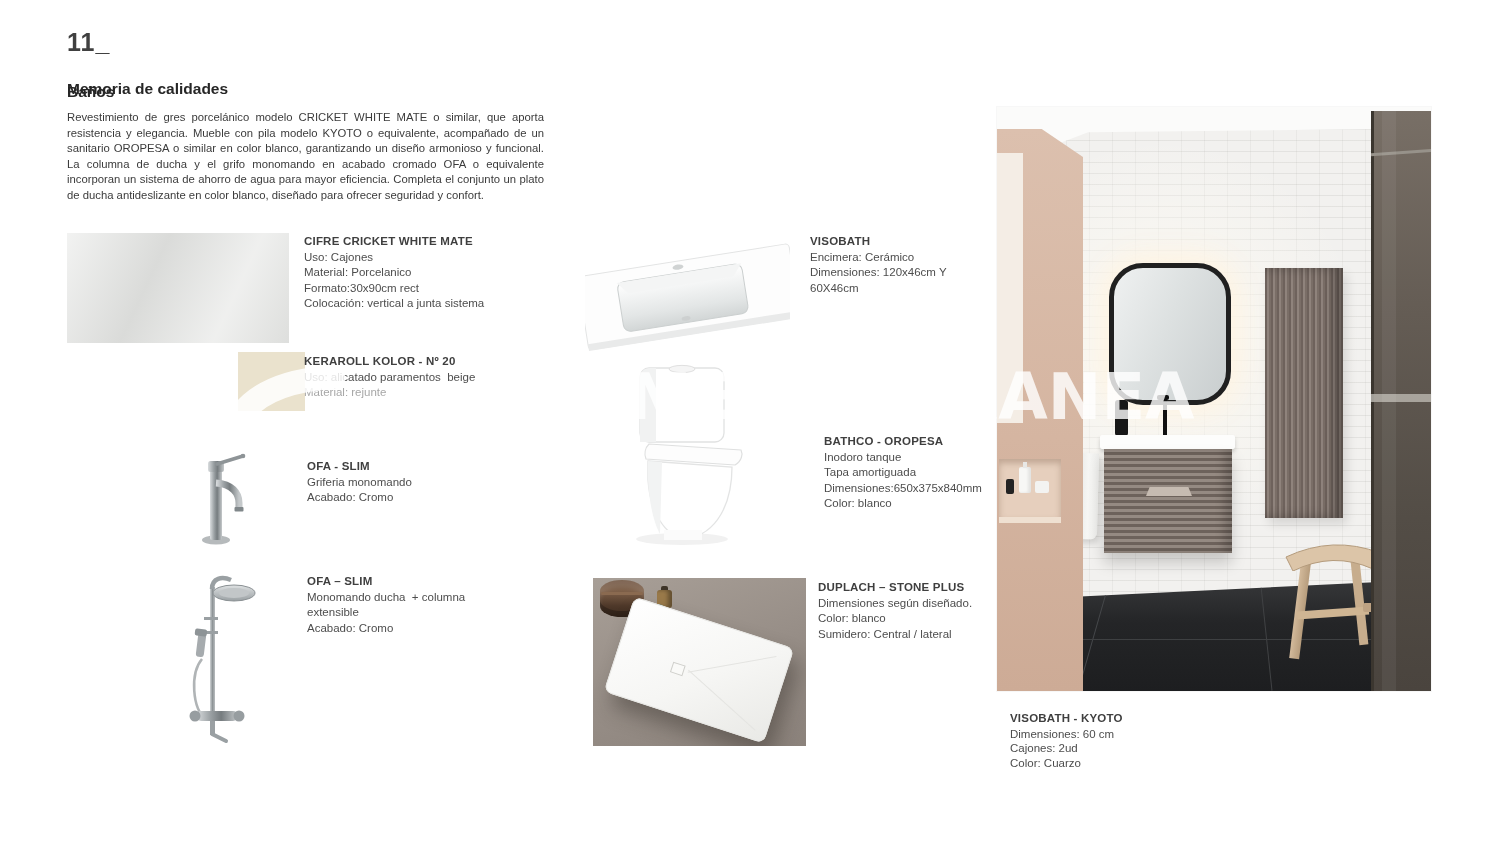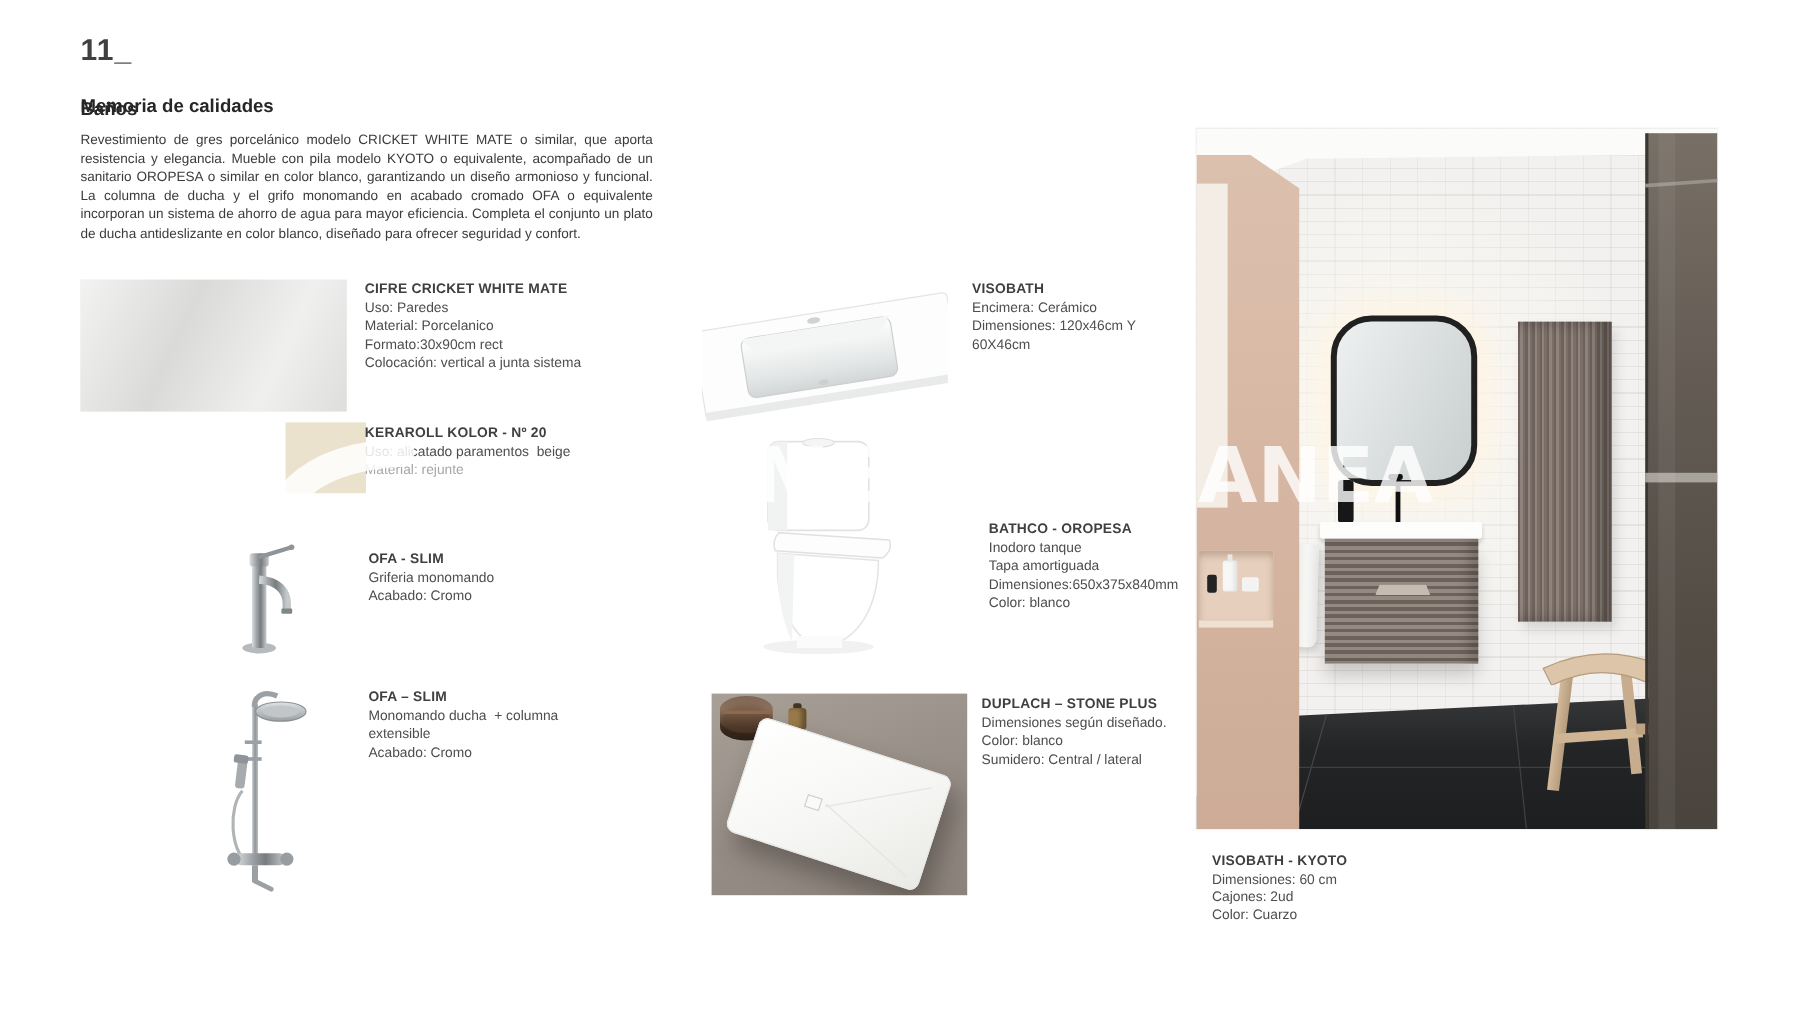--- a/index.html
+++ b/index.html
@@ -114,21 +114,21 @@
 <div id="page">
 
   <div class="abs page-number" style="left:67px;top:28px;">11_</div>
   <div class="abs h-title" style="left:67px;top:80px;">Memoria de calidades</div>
   <div class="abs h-title" style="left:67px;top:83px;">Baños</div>
   <div class="abs intro" style="left:67px;top:110px;width:477px;">Revestimiento de gres porcelánico modelo CRICKET WHITE MATE o similar, que aporta resistencia y elegancia. Mueble con pila modelo KYOTO o equivalente, acompañado de un sanitario OROPESA o similar en color blanco, garantizando un diseño armonioso y funcional. La columna de ducha y el grifo monomando en acabado cromado OFA o equivalente incorporan un sistema de ahorro de agua para mayor eficiencia. Completa el conjunto un plato de ducha antideslizante en color blanco, diseñado para ofrecer seguridad y confort.</div>
 
   <div class="abs tile-swatch" style="left:67px;top:233px;"></div>
   <div class="abs spec" style="left:304px;top:235px;width:250px;">
     <div class="prod-name">CIFRE CRICKET WHITE MATE</div>
-    <div class="prod-line">Uso: Paredes</div>
+    <div class="prod-line">Uso: Cajones</div>
     <div class="prod-line">Material: Porcelanico</div>
     <div class="prod-line">Formato:30x90cm rect</div>
     <div class="prod-line">Colocación: vertical a junta sistema</div>
   </div>
 
   <div class="abs beige-swatch" style="left:238px;top:352px;"></div>
   <div class="abs spec" style="left:304px;top:355px;width:250px;">
     <div class="prod-name">KERAROLL KOLOR - Nº 20</div>
     <div class="prod-line">Uso: alicatado paramentos  beige</div>
     <div class="prod-line faded">Material: rejunte</div>

